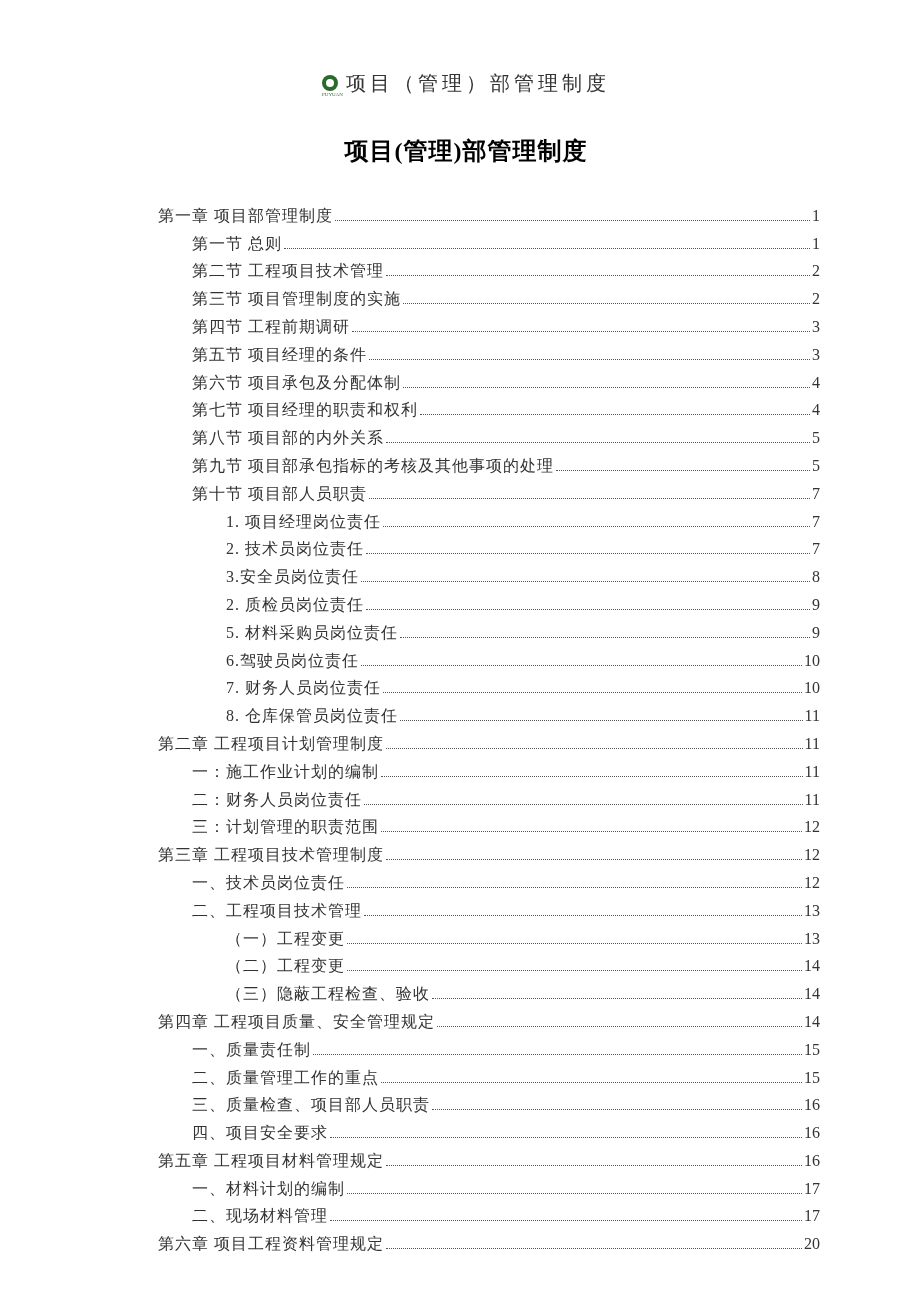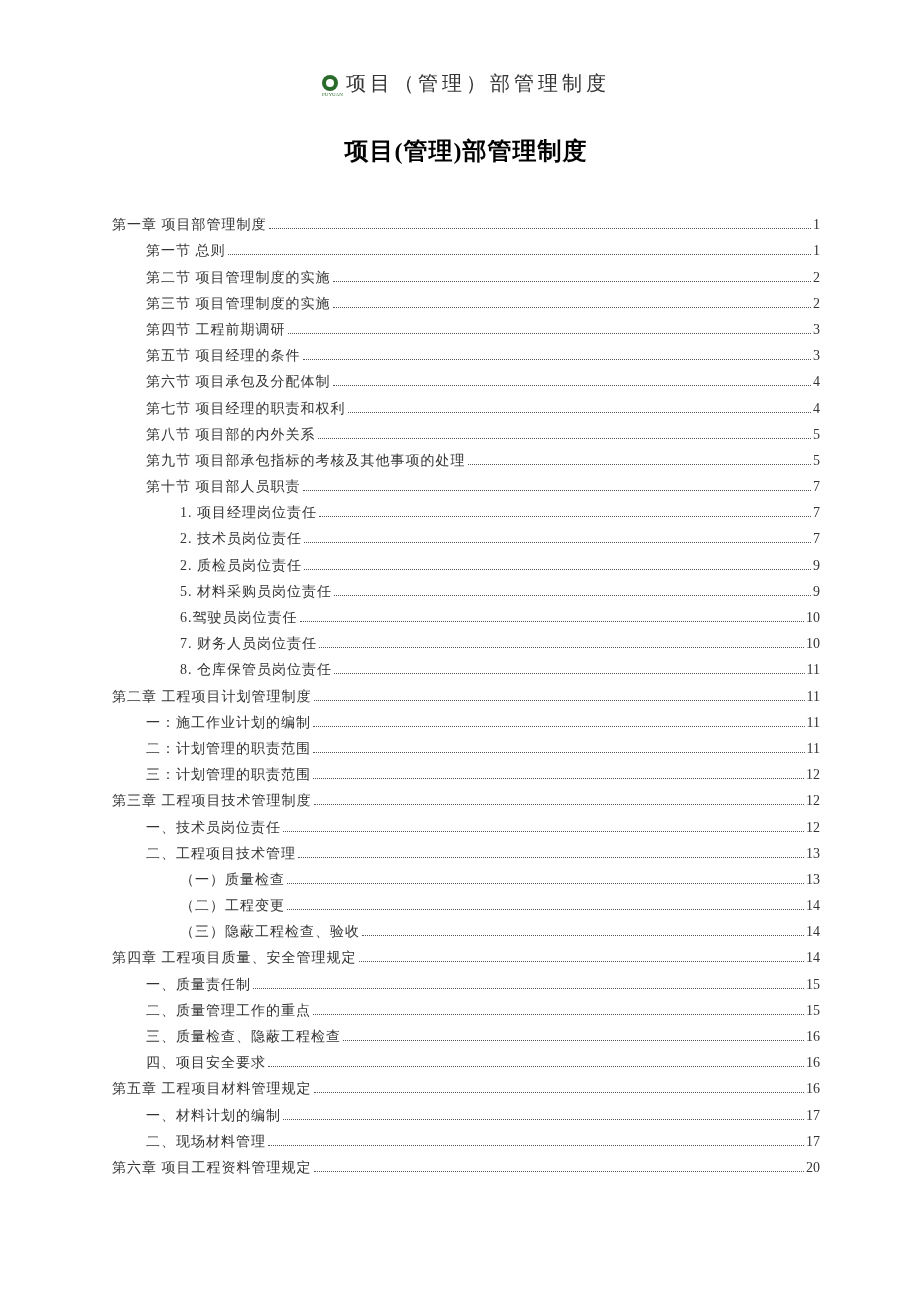--- a/index.html
+++ b/index.html
@@ -53,26 +53,27 @@
     line-height:1;
     letter-spacing:0;
     margin-top:1px;
   }
   .title {
     text-align: center;
     font-size: 24px;
     font-weight: bold;
     letter-spacing: 1px;
     color: #000;
-    margin-bottom: 44px;
+    margin-bottom: 34px;
   }
   .toc {
-    font-size: 14px;
+    font-size: 16px;
     color: #333;
     line-height: 1.0;
+    margin-left: 46px;
   }
   .toc-row {
     display: flex;
     align-items: baseline;
     white-space: nowrap;
     margin: 0;
     padding: 6px 0 5px 0;
   }
   .toc-label {
     flex: 0 0 auto;
@@ -113,21 +114,21 @@
         <span class="toc-label">第一章 项目部管理制度</span>
         <span class="toc-leader"></span>
         <span class="toc-page">1</span>
       </div>
       <div class="toc-row lvl1">
         <span class="toc-label">第一节 总则</span>
         <span class="toc-leader"></span>
         <span class="toc-page">1</span>
       </div>
       <div class="toc-row lvl1">
-        <span class="toc-label">第二节 项目管理制度的实施</span>
+        <span class="toc-label">第二节 工程项目技术管理</span>
         <span class="toc-leader"></span>
         <span class="toc-page">2</span>
       </div>
       <div class="toc-row lvl1">
         <span class="toc-label">第三节 项目管理制度的实施</span>
         <span class="toc-leader"></span>
         <span class="toc-page">2</span>
       </div>
       <div class="toc-row lvl1">
         <span class="toc-label">第四节 工程前期调研</span>
@@ -168,20 +169,25 @@
         <span class="toc-label">1. 项目经理岗位责任</span>
         <span class="toc-leader"></span>
         <span class="toc-page">7</span>
       </div>
       <div class="toc-row lvl2">
         <span class="toc-label">2. 技术员岗位责任</span>
         <span class="toc-leader"></span>
         <span class="toc-page">7</span>
       </div>
       <div class="toc-row lvl2">
+        <span class="toc-label">3.安全员岗位责任</span>
+        <span class="toc-leader"></span>
+        <span class="toc-page">8</span>
+      </div>
+      <div class="toc-row lvl2">
         <span class="toc-label">2. 质检员岗位责任</span>
         <span class="toc-leader"></span>
         <span class="toc-page">9</span>
       </div>
       <div class="toc-row lvl2">
         <span class="toc-label">5. 材料采购员岗位责任</span>
         <span class="toc-leader"></span>
         <span class="toc-page">9</span>
       </div>
       <div class="toc-row lvl2">
@@ -203,21 +209,21 @@
         <span class="toc-label">第二章 工程项目计划管理制度</span>
         <span class="toc-leader"></span>
         <span class="toc-page">11</span>
       </div>
       <div class="toc-row lvl1">
         <span class="toc-label">一：施工作业计划的编制</span>
         <span class="toc-leader"></span>
         <span class="toc-page">11</span>
       </div>
       <div class="toc-row lvl1">
-        <span class="toc-label">二：计划管理的职责范围</span>
+        <span class="toc-label">二：财务人员岗位责任</span>
         <span class="toc-leader"></span>
         <span class="toc-page">11</span>
       </div>
       <div class="toc-row lvl1">
         <span class="toc-label">三：计划管理的职责范围</span>
         <span class="toc-leader"></span>
         <span class="toc-page">12</span>
       </div>
       <div class="toc-row lvl0">
         <span class="toc-label">第三章 工程项目技术管理制度</span>
@@ -228,21 +234,21 @@
         <span class="toc-label">一、技术员岗位责任</span>
         <span class="toc-leader"></span>
         <span class="toc-page">12</span>
       </div>
       <div class="toc-row lvl1">
         <span class="toc-label">二、工程项目技术管理</span>
         <span class="toc-leader"></span>
         <span class="toc-page">13</span>
       </div>
       <div class="toc-row lvl3">
-        <span class="toc-label">（一）质量检查</span>
+        <span class="toc-label">（一）工程变更</span>
         <span class="toc-leader"></span>
         <span class="toc-page">13</span>
       </div>
       <div class="toc-row lvl3">
         <span class="toc-label">（二）工程变更</span>
         <span class="toc-leader"></span>
         <span class="toc-page">14</span>
       </div>
       <div class="toc-row lvl3">
         <span class="toc-label">（三）隐蔽工程检查、验收</span>
@@ -258,21 +264,21 @@
         <span class="toc-label">一、质量责任制</span>
         <span class="toc-leader"></span>
         <span class="toc-page">15</span>
       </div>
       <div class="toc-row lvl1">
         <span class="toc-label">二、质量管理工作的重点</span>
         <span class="toc-leader"></span>
         <span class="toc-page">15</span>
       </div>
       <div class="toc-row lvl1">
-        <span class="toc-label">三、质量检查、隐蔽工程检查</span>
+        <span class="toc-label">三、质量检查、项目部人员职责</span>
         <span class="toc-leader"></span>
         <span class="toc-page">16</span>
       </div>
       <div class="toc-row lvl1">
         <span class="toc-label">四、项目安全要求</span>
         <span class="toc-leader"></span>
         <span class="toc-page">16</span>
       </div>
       <div class="toc-row lvl0">
         <span class="toc-label">第五章 工程项目材料管理规定</span>

